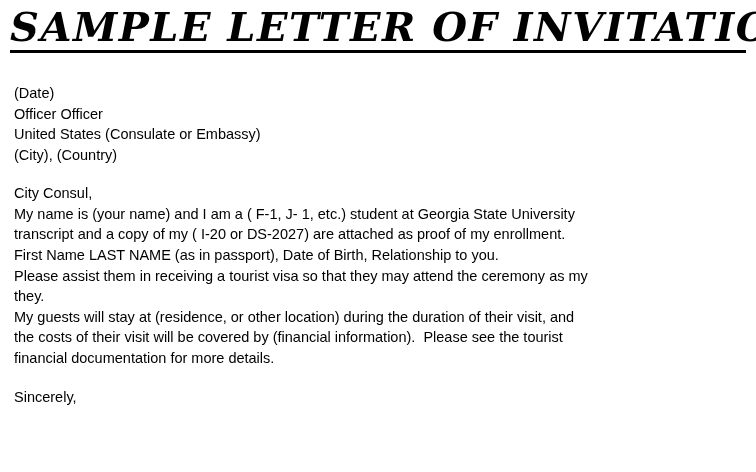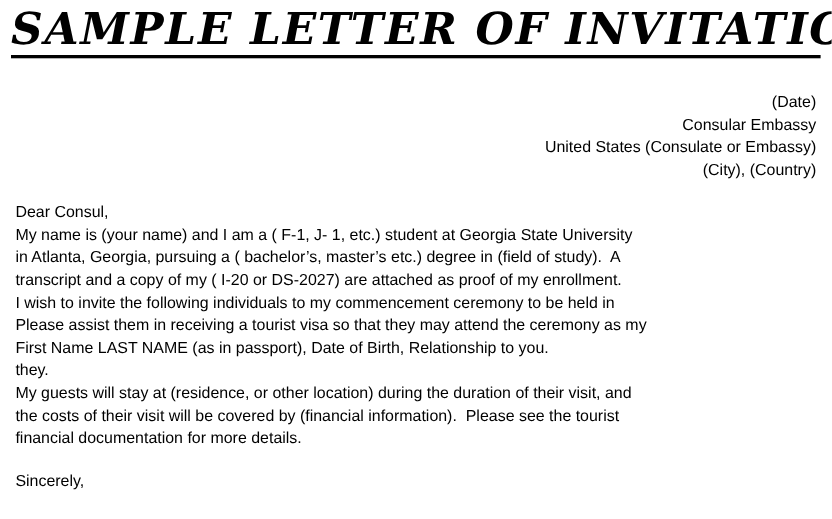--- a/index.html
+++ b/index.html
@@ -48,55 +48,52 @@
   }
   .spacer {
     height: 18px;
   }
   .line {
     display: block;
     white-space: pre-wrap;
   }
   .addr-line {
     display: block;
-    text-align: right;
   }
   .sign-block {
     margin-top: 18px;
   }
 </style>
 </head>
 <body>
 
 <div class="page">
 
   <div class="title-block">
     <h1 class="doc-title">SAMPLE LETTER OF INVITATION</h1>
   </div>
 
   <div class="body-block">
 
     <div class="para">
       <span class="addr-line">(Date)</span>
-      <span class="addr-line">Consular Embassy</span>
+      <span class="addr-line">Officer Officer</span>
       <span class="addr-line">United States (Consulate or Embassy)</span>
       <span class="addr-line">(City), (Country)</span>
     </div>
 
     <div class="spacer"></div>
 
-    <div class="para">Dear Consul,</div>
+    <div class="para">City Consul,</div>
 
     <div class="para">
       <span class="line">My name is (your name) and I am a ( F-1, J- 1, etc.) student at Georgia State University</span>
-      <span class="line">in Atlanta, Georgia, pursuing a ( bachelor’s, master’s etc.) degree in (field of study).  A</span>
       <span class="line">transcript and a copy of my ( I-20 or DS-2027) are attached as proof of my enrollment.</span>
-      <span class="line">I wish to invite the following individuals to my commencement ceremony to be held in</span>
+      <span class="line">First Name LAST NAME (as in passport), Date of Birth, Relationship to you.</span>
       <span class="line">Please assist them in receiving a tourist visa so that they may attend the ceremony as my</span>
-      <span class="line">First Name LAST NAME (as in passport), Date of Birth, Relationship to you.</span>
       <span class="line">they.</span>
       <span class="line">My guests will stay at (residence, or other location) during the duration of their visit, and</span>
       <span class="line">the costs of their visit will be covered by (financial information).  Please see the tourist</span>
       <span class="line">financial documentation for more details.</span>
     </div>
 
     <div class="sign-block">
       <span class="line">Sincerely,</span>
 
     </div>

